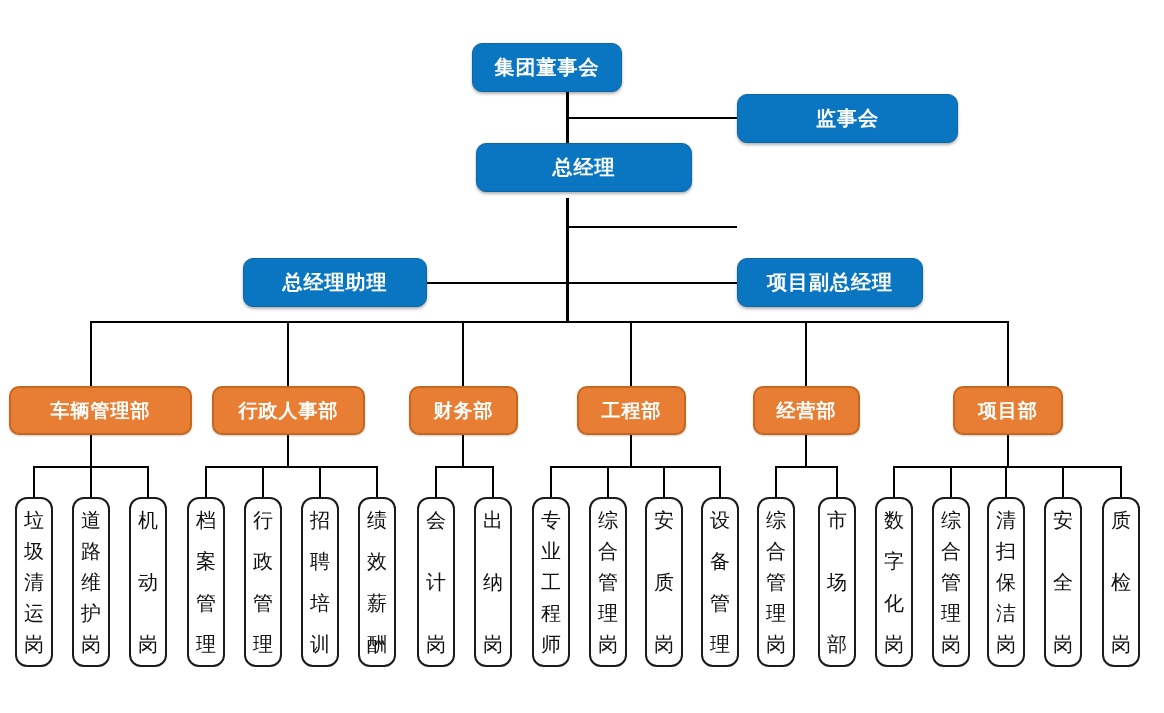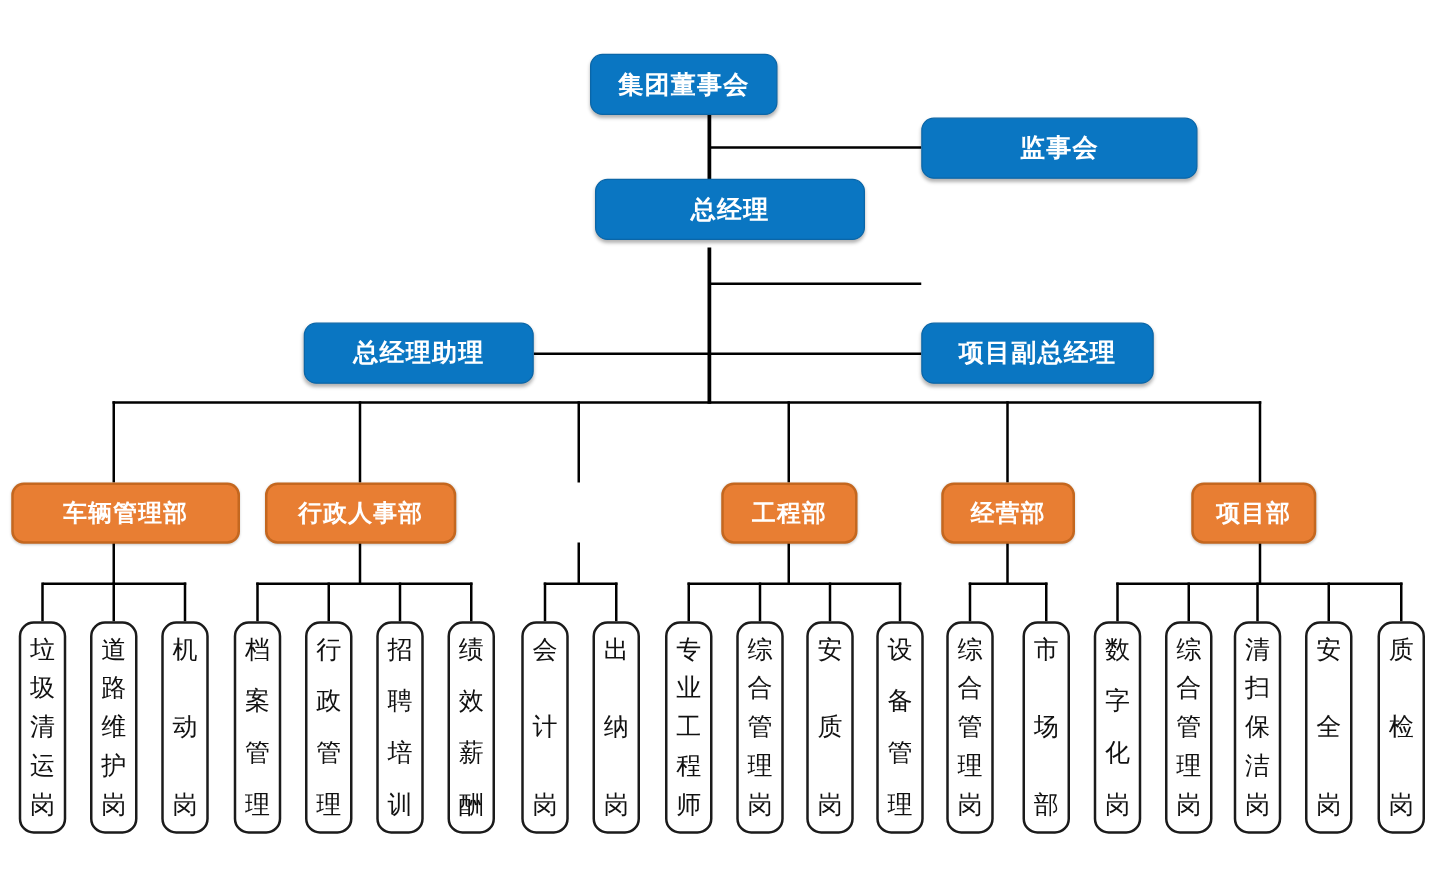--- a/index.html
+++ b/index.html
@@ -94,23 +94,24 @@
   <div class="ln v" style="left:1120px;top:466px;height:31px"></div>
 
   <div class="node blue" style="left:472px;top:43px;width:150px">集团董事会</div>
   <div class="node blue" style="left:737px;top:94px;width:221px">监事会</div>
   <div class="node blue" style="left:476px;top:143px;width:216px">总经理</div>
   <div class="node blue" style="left:243px;top:258px;width:184px">总经理助理</div>
   <div class="node blue" style="left:737px;top:258px;width:186px">项目副总经理</div>
 
   <div class="node dept" style="left:9px;top:386px;width:183px">车辆管理部</div>
   <div class="node dept" style="left:212px;top:386px;width:153px">行政人事部</div>
+  <div class="node dept" style="left:409px;top:386px;width:109px">财务部</div>
   <div class="node dept" style="left:577px;top:386px;width:109px">工程部</div>
   <div class="node dept" style="left:753px;top:386px;width:107px">经营部</div>
-  <div class="node dept" style="left:953px;top:386px;width:100px">项目部</div>
+  <div class="node dept" style="left:953px;top:386px;width:110px">项目部</div>
 
   <div class="pos vtext" style="left:15px">
       <span>垃</span>
       <span>圾</span>
       <span>清</span>
       <span>运</span>
       <span>岗</span>
     </div>
   <div class="pos vtext" style="left:72px">
       <span>道</span>

